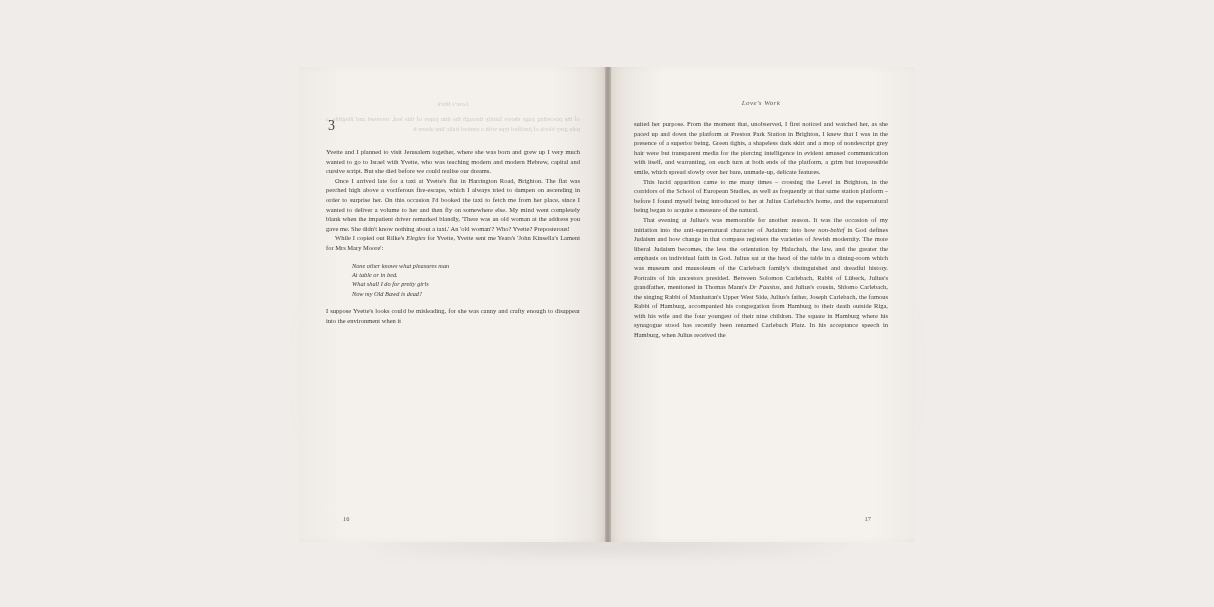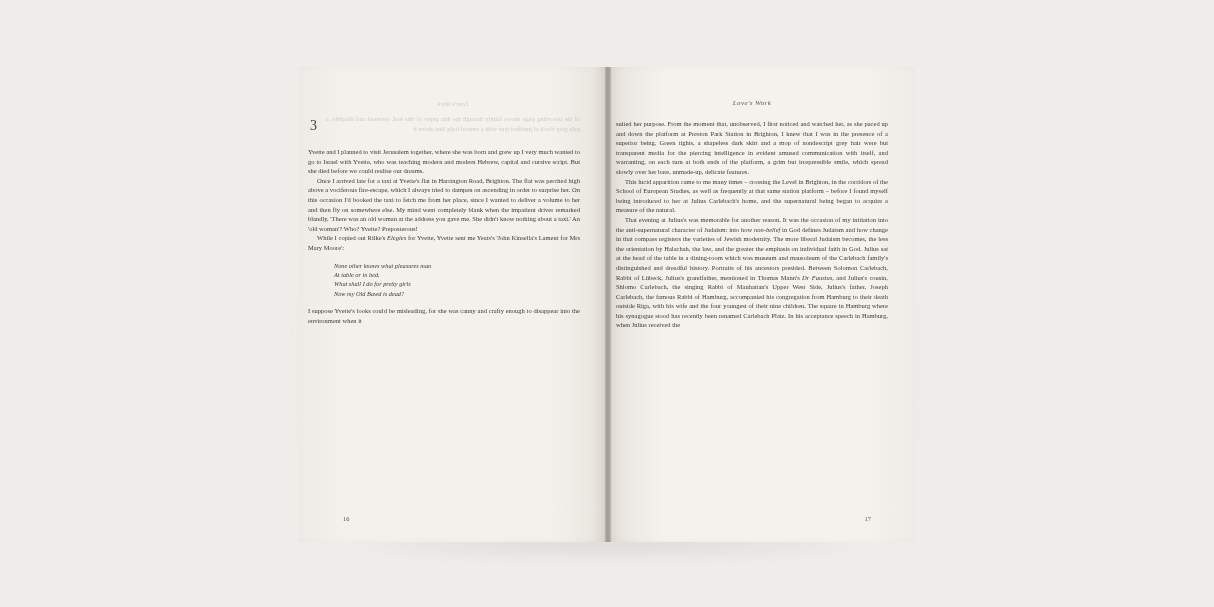--- a/index.html
+++ b/index.html
@@ -41,21 +41,21 @@
     height: 475px;
     display: flex;
   }
 
   .page {
     position: relative;
     box-sizing: border-box;
     width: 308px;
     height: 475px;
     background: #f3f0ec;
-    padding: 32px 27px 22px 9px;
+    padding: 32px 27px 22px 27px;
   }
   .page.left {
     border-radius: 2px 0 0 2px;
     background: linear-gradient(to right, #eeeae5 0%, #f4f1ed 14%, #f4f1ed 82%, #e7e2db 100%);
     box-shadow: inset -10px 0 14px -10px rgba(100,90,80,0.35);
   }
   .page.right {
     border-radius: 0 2px 2px 0;
     background: linear-gradient(to left, #eeeae5 0%, #f5f2ee 14%, #f5f2ee 82%, #e6e1da 100%);
     box-shadow: inset 10px 0 14px -10px rgba(100,90,80,0.35);

